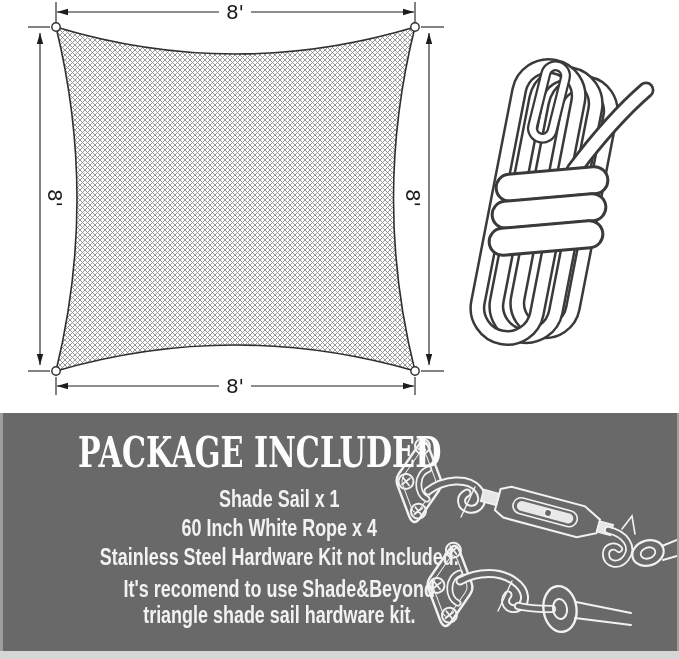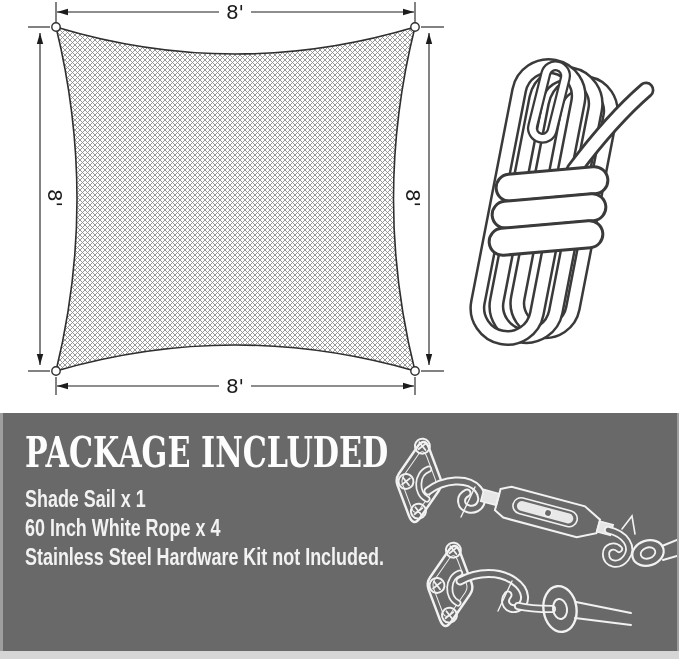--- a/index.html
+++ b/index.html
@@ -12,21 +12,21 @@
           padding:16px 0 0 22px;}
   .bottom-strip{position:absolute;top:651px;left:0;width:679px;height:8px;background:#d6d6d6;}
   .banner-title{margin:0;color:#fdfdfd;font-family:"DejaVu Serif",serif;font-weight:bold;
                 font-size:42px;line-height:48px;white-space:nowrap;transform:scaleX(.72);
                 transform-origin:0 50%;margin-bottom:8px;}
   .banner-item{display:block;color:#f2f2f2;font-weight:bold;font-size:23px;line-height:29px;
                white-space:nowrap;transform:scaleX(.78);transform-origin:0 50%;}
   .banner-note{margin-top:4px;}
   .banner-note .banner-item{line-height:26px;}
   .hardware-svg{position:absolute;top:0;right:0;}
-  .txt{position:relative;z-index:2;}
+  .txt{position:relative;z-index:2;text-align:center;}
 </style>
 </head>
 <body>
 
 <div class="page">
 
   <svg class="diagram-svg" width="679" height="413" viewBox="0 0 679 413">
     <defs>
       <pattern id="mesh" width="5" height="5" patternUnits="userSpaceOnUse">
         <rect width="5" height="5" fill="#ffffff"></rect>
@@ -193,17 +193,21 @@
         </g>
         <path d="M 198,189 L 253,200 M 197,205 L 253,212" stroke="#f2f2f2" stroke-width="2"></path>
       </g>
     </svg>
 
     <div class="txt">
       <h1 class="banner-title">PACKAGE INCLUDED</h1>
       <span class="banner-item">Shade Sail x 1</span>
       <span class="banner-item">60 Inch White Rope x 4</span>
       <span class="banner-item">Stainless Steel Hardware Kit not Included.</span>
+      <div class="banner-note">
+        <span class="banner-item">It's recomend to use Shade&amp;Beyond</span>
+        <span class="banner-item">triangle shade sail hardware kit.</span>
+      </div>
     </div>
   </div>
 
   <div class="bottom-strip"></div>
 </div>
 
 </body></html>

